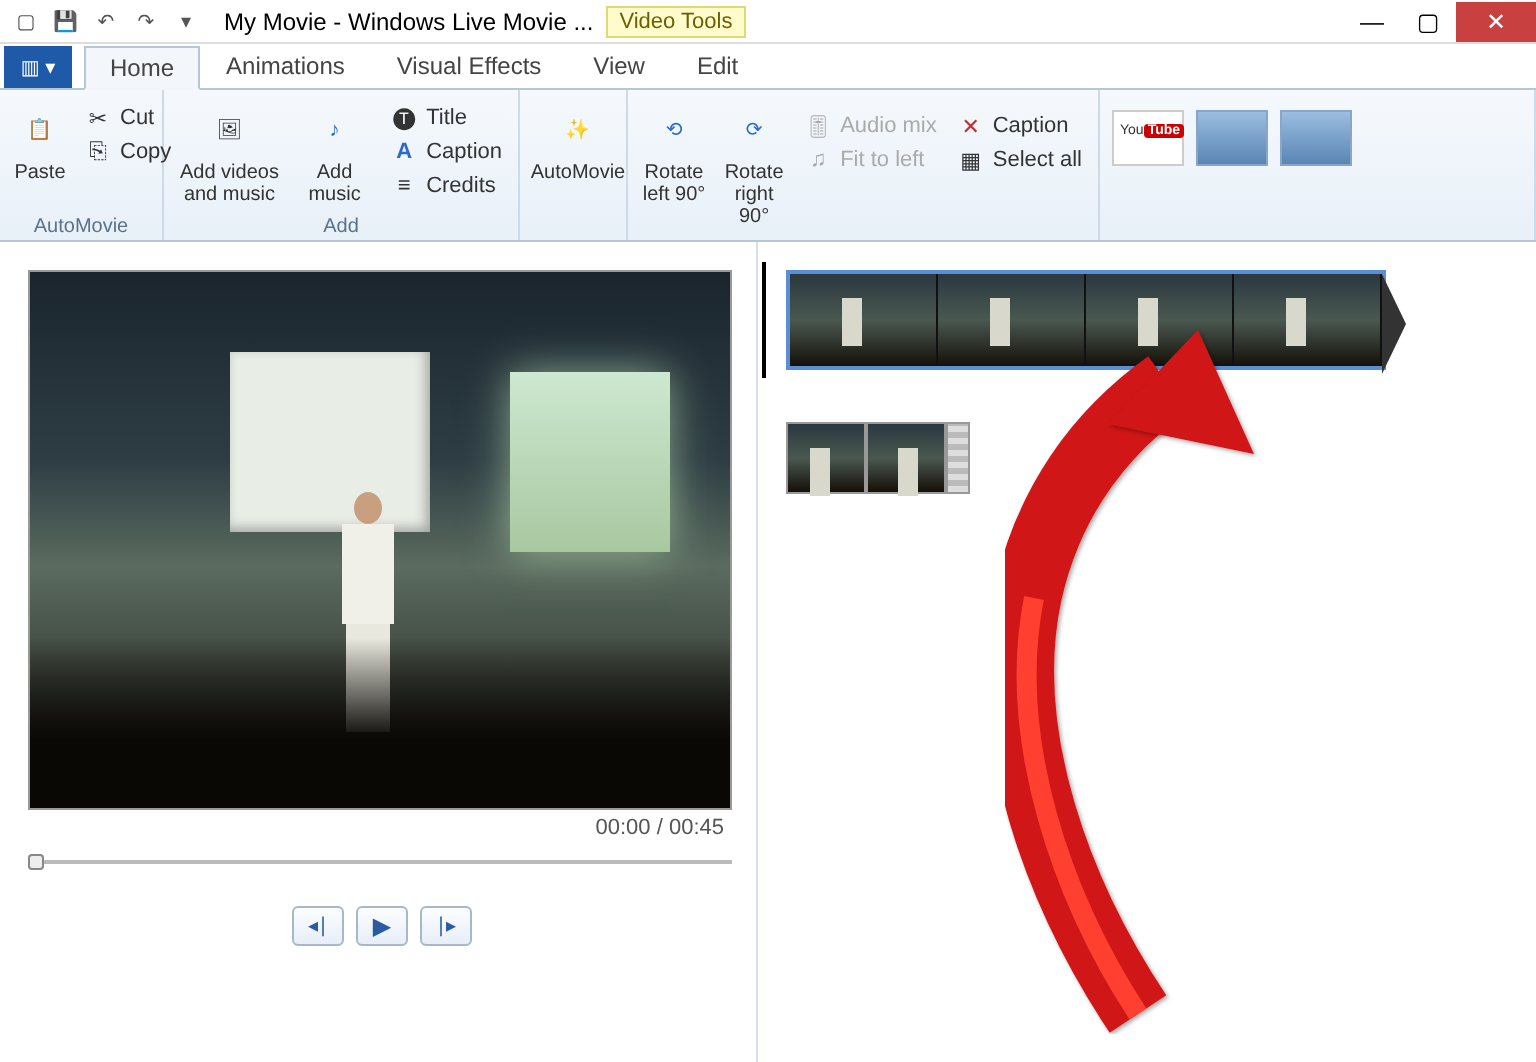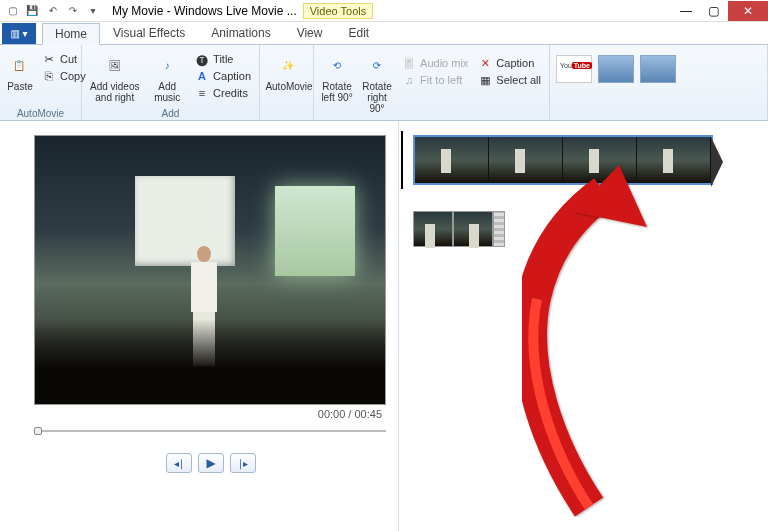--- a/index.html
+++ b/index.html
@@ -28,21 +28,21 @@
 .btn-sm-col { display: flex; flex-direction: column; gap: 1px; justify-content: flex-start; padding-top: 2px; }
 .btn-sm { display: flex; align-items: center; gap: 4px; font-size: 11px; color: #333; padding: 1px 2px; white-space: nowrap; }
 .btn-sm.dis { color: #aaa; }
 .ic-sm { width: 14px; height: 14px; display: inline-flex; align-items: center; justify-content: center; }
 .share-thumbs { display: flex; gap: 6px; padding-top: 6px; }
 .share-thumb { width: 36px; height: 28px; background: linear-gradient(#9bbde0,#5a85b5); border: 1px solid #88a7c8; position: relative; }
 .share-thumb.yt { background:#fff; border:1px solid #ccc; }
 .yt-logo { position:absolute; top:6px; left:3px; font-size:7px; color:#333; }
 .yt-logo b { background:#cc0000; color:#fff; padding:0 2px; border-radius:2px; }
 
-.workspace { display: flex; height: calc(531px - 22px - 23px - 76px); margin-left: 20px; }
+.workspace { display: flex; height: calc(531px - 22px - 23px - 76px); }
 .preview-pane { width: 378px; padding: 14px 10px 6px 14px; display: flex; flex-direction: column; }
 .preview-frame { width: 352px; height: 270px; background: #000; border: 1px solid #999; position: relative; overflow: hidden; }
 .preview-frame .scene { position: absolute; inset: 0; background: linear-gradient(180deg,#1a252e 0%,#2e3d44 35%,#5a6b5f 55%,#1a1510 100%); }
 .cabinet { position:absolute; top:40px; left:100px; width:100px; height:90px; background:#e8ede6; box-shadow:inset -2px -2px 6px rgba(0,0,0,.3); }
 .window-lt { position:absolute; top:50px; right:30px; width:80px; height:90px; background:linear-gradient(#cde8d0,#a8c8a0); box-shadow:0 0 20px rgba(200,240,190,.6); }
 .person { position:absolute; top:110px; left:150px; width:38px; height:120px; }
 .person .head { width:14px; height:16px; background:#c8a080; border-radius:50%; margin:0 auto; }
 .person .torso { width:26px; height:50px; background:#f0f0e8; margin:0 auto; }
 .person .legs { width:22px; height:54px; background:#e8e8de; margin:0 auto; }
 .foreground { position:absolute; bottom:0; left:0; right:0; height:85px; background:linear-gradient(transparent,#0a0805 60%); }
@@ -82,22 +82,22 @@
   <div class="win-controls">
     <span class="win-btn">—</span>
     <span class="win-btn">▢</span>
     <span class="win-btn win-close">✕</span>
   </div>
 </div>
 
 <div class="tabbar">
   <div class="file-tab">▥ ▾</div>
   <div class="tab active">Home</div>
+  <div class="tab">Animations</div>
   <div class="tab">Visual Effects</div>
-  <div class="tab">Animations</div>
   <div class="tab">View</div>
   <div class="tab">Edit</div>
 </div>
 
 <div class="ribbon">
 
   <div class="group" style="width:82px">
     <div class="group-body">
       <div class="btn-lg" style="width:32px">
         <span class="ic">📋</span>
@@ -115,21 +115,21 @@
       </div>
     </div>
     <div class="group-label">AutoMovie</div>
   </div>
 
   <div class="group" style="width:178px">
     <div class="group-body">
       <div class="btn-lg" style="width:54px">
         <span class="ic">🖼</span>
         <span style="white-space:pre-line;line-height:1.1">Add videos
-and right</span>
+and music</span>
       </div>
       <div class="btn-lg" style="width:40px">
         <span class="ic" style="color:#2a6ad0">♪</span>
         <span style="white-space:pre-line;line-height:1.1">Add
 music</span>
       </div>
       <div class="btn-sm-col">
         <div class="btn-sm">
             <span class="ic-sm">🅣</span>
             <span>Title</span>

